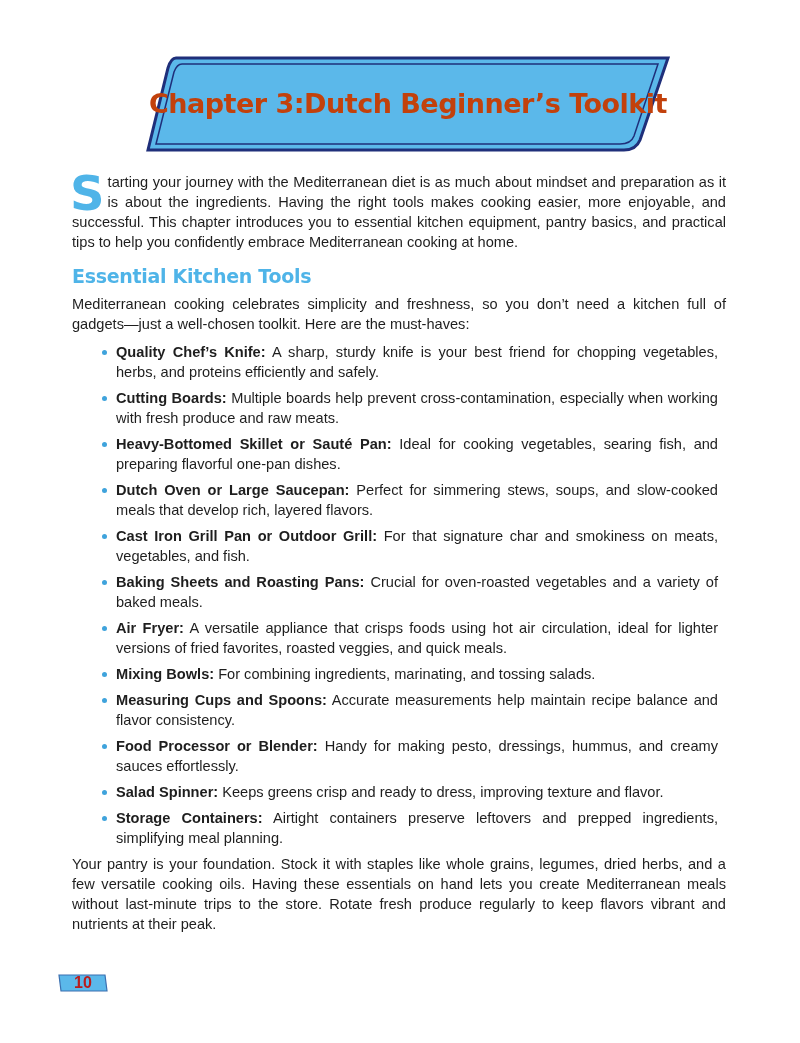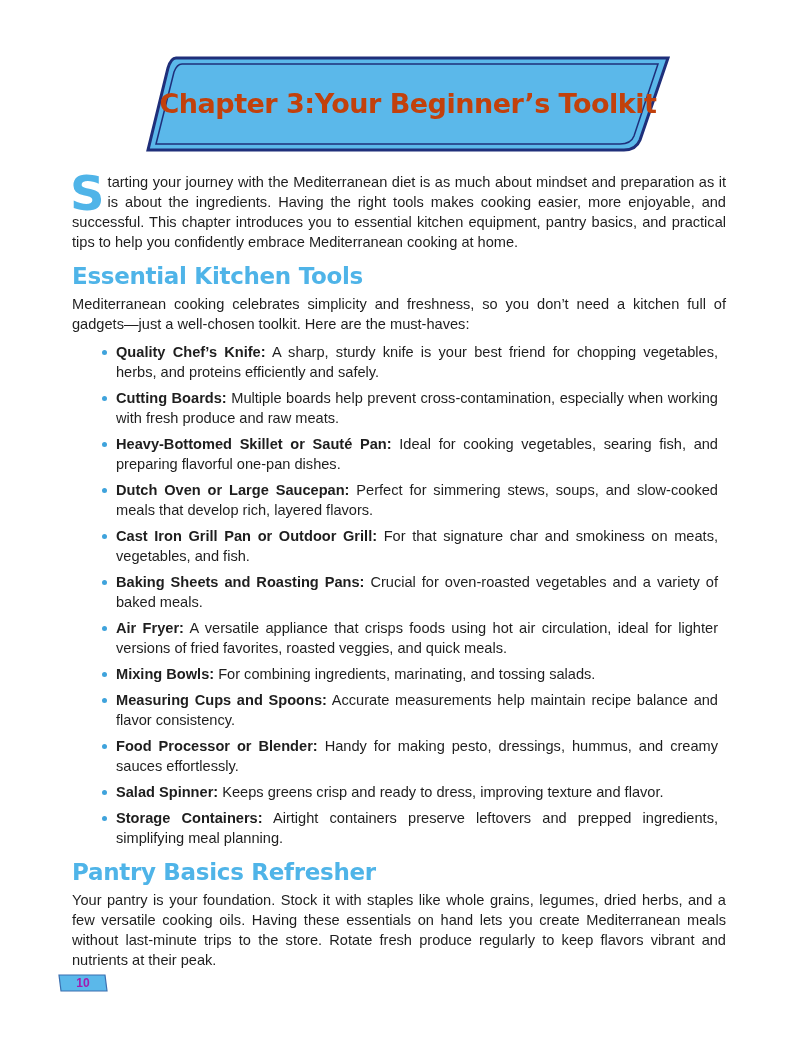--- a/index.html
+++ b/index.html
@@ -13,45 +13,45 @@
                  color: #c2410c; font-family: "DejaVu Sans", sans-serif; font-weight: bold;
                  font-size: 27px; line-height: 34px; letter-spacing: -0.5px; }
 
   .content { position: absolute; left: 72px; top: 172px; width: 654px;
              font-size: 14.6px; line-height: 20px; }
   .intro { margin: 0; text-align: justify; }
   .dropcap { float: left; font-size: 48px; line-height: 38px; font-weight: bold;
              color: #4fb4e8; margin: 2px 3px 0 -2px; font-family: "DejaVu Sans", sans-serif; }
 
   .section-heading { font-family: "DejaVu Sans", sans-serif; font-weight: bold; color: #4fb4e8;
-                     font-size: 23px; line-height: 24px; margin: 12px 0 6px 0; letter-spacing: -0.3px; }
+                     font-size: 19px; line-height: 24px; margin: 12px 0 6px 0; letter-spacing: -0.3px; }
   .para { margin: 0; text-align: justify; }
 
   .tool-list { list-style: none; margin: 8px 0 0 0; padding: 0 0 0 44px; }
   .tool-item { position: relative; margin: 0 8px 6px 0; text-align: justify; }
   .bullet { position: absolute; left: -14px; top: 8px; width: 5px; height: 5px;
             border-radius: 50%; background: #3fa3dc; }
   .tool-name { font-weight: bold; }
 
   .page-num { position: absolute; left: 58px; top: 974px; width: 50px; height: 18px; }
   .page-num svg { position: absolute; left: 0; top: 0; }
   .page-num span { position: absolute; left: 0; top: 0; width: 100%; height: 100%;
-                   text-align: center; color: #a21caf; font-weight: bold; font-size: 12px; line-height: 18px; }
+                   text-align: center; color: #b91c1c; font-weight: bold; font-size: 16px; line-height: 18px; }
 </style>
 </head>
 <body>
 
 <div class="banner">
   <svg width="524" height="96" viewBox="0 0 524 96">
     <path d="M30 2 L522 2 L494 84 Q490 94 478 94 L2 94 L22 12 Q25 2 30 2 Z" fill="#5bb8ea" stroke="#1f2f7a" stroke-width="3"></path>
     <path d="M36 8 L512 8 L488 80 Q485 88 474 88 L10 88 L28 16 Q31 8 36 8 Z" fill="none" stroke="#1f2f7a" stroke-width="1.5"></path>
   </svg>
   <div class="banner-text">
     <div>Chapter 3:</div>
-    <div>Your Beginner’s Toolkit</div>
+    <div>Dutch Beginner’s Toolkit</div>
   </div>
 </div>
 
 <div class="content">
   <p class="intro">
     <span class="dropcap">S</span><span>tarting your journey with the Mediterranean diet is as much about mindset and preparation as it is about the ingredients. Having the right tools makes cooking easier, more enjoyable, and successful. This chapter introduces you to essential kitchen equipment, pantry basics, and practical tips to help you confidently embrace Mediterranean cooking at home.</span>
   </p>
 
   <div class="section-heading">Essential Kitchen Tools</div>
   <p class="para">Mediterranean cooking celebrates simplicity and freshness, so you don’t need a kitchen full of gadgets—just a well-chosen toolkit. Here are the must-haves:</p>
@@ -64,21 +64,20 @@
     <li class="tool-item"><span class="bullet"></span><span class="tool-name">Cast Iron Grill Pan or Outdoor Grill:</span> <span>For that signature char and smokiness on meats, vegetables, and fish.</span></li>
     <li class="tool-item"><span class="bullet"></span><span class="tool-name">Baking Sheets and Roasting Pans:</span> <span>Crucial for oven-roasted vegetables and a variety of baked meals.</span></li>
     <li class="tool-item"><span class="bullet"></span><span class="tool-name">Air Fryer:</span> <span>A versatile appliance that crisps foods using hot air circulation, ideal for lighter versions of fried favorites, roasted veggies, and quick meals.</span></li>
     <li class="tool-item"><span class="bullet"></span><span class="tool-name">Mixing Bowls:</span> <span>For combining ingredients, marinating, and tossing salads.</span></li>
     <li class="tool-item"><span class="bullet"></span><span class="tool-name">Measuring Cups and Spoons:</span> <span>Accurate measurements help maintain recipe balance and flavor consistency.</span></li>
     <li class="tool-item"><span class="bullet"></span><span class="tool-name">Food Processor or Blender:</span> <span>Handy for making pesto, dressings, hummus, and creamy sauces effortlessly.</span></li>
     <li class="tool-item"><span class="bullet"></span><span class="tool-name">Salad Spinner:</span> <span>Keeps greens crisp and ready to dress, improving texture and flavor.</span></li>
     <li class="tool-item"><span class="bullet"></span><span class="tool-name">Storage Containers:</span> <span>Airtight containers preserve leftovers and prepped ingredients, simplifying meal planning.</span></li>
   </ul>
 
-  <div class="section-heading">Pantry Basics Refresher</div>
   <p class="para">Your pantry is your foundation. Stock it with staples like whole grains, legumes, dried herbs, and a few versatile cooking oils. Having these essentials on hand lets you create Mediterranean meals without last-minute trips to the store. Rotate fresh produce regularly to keep flavors vibrant and nutrients at their peak.</p>
 </div>
 
 <div class="page-num">
   <svg width="50" height="18" viewBox="0 0 50 18">
     <path d="M1 1 L47 1 L49 17 L3 17 Z" fill="#5bb8ea" stroke="#3a6fb0" stroke-width="1.2"></path>
   </svg>
   <span>10</span>
 </div>
 

